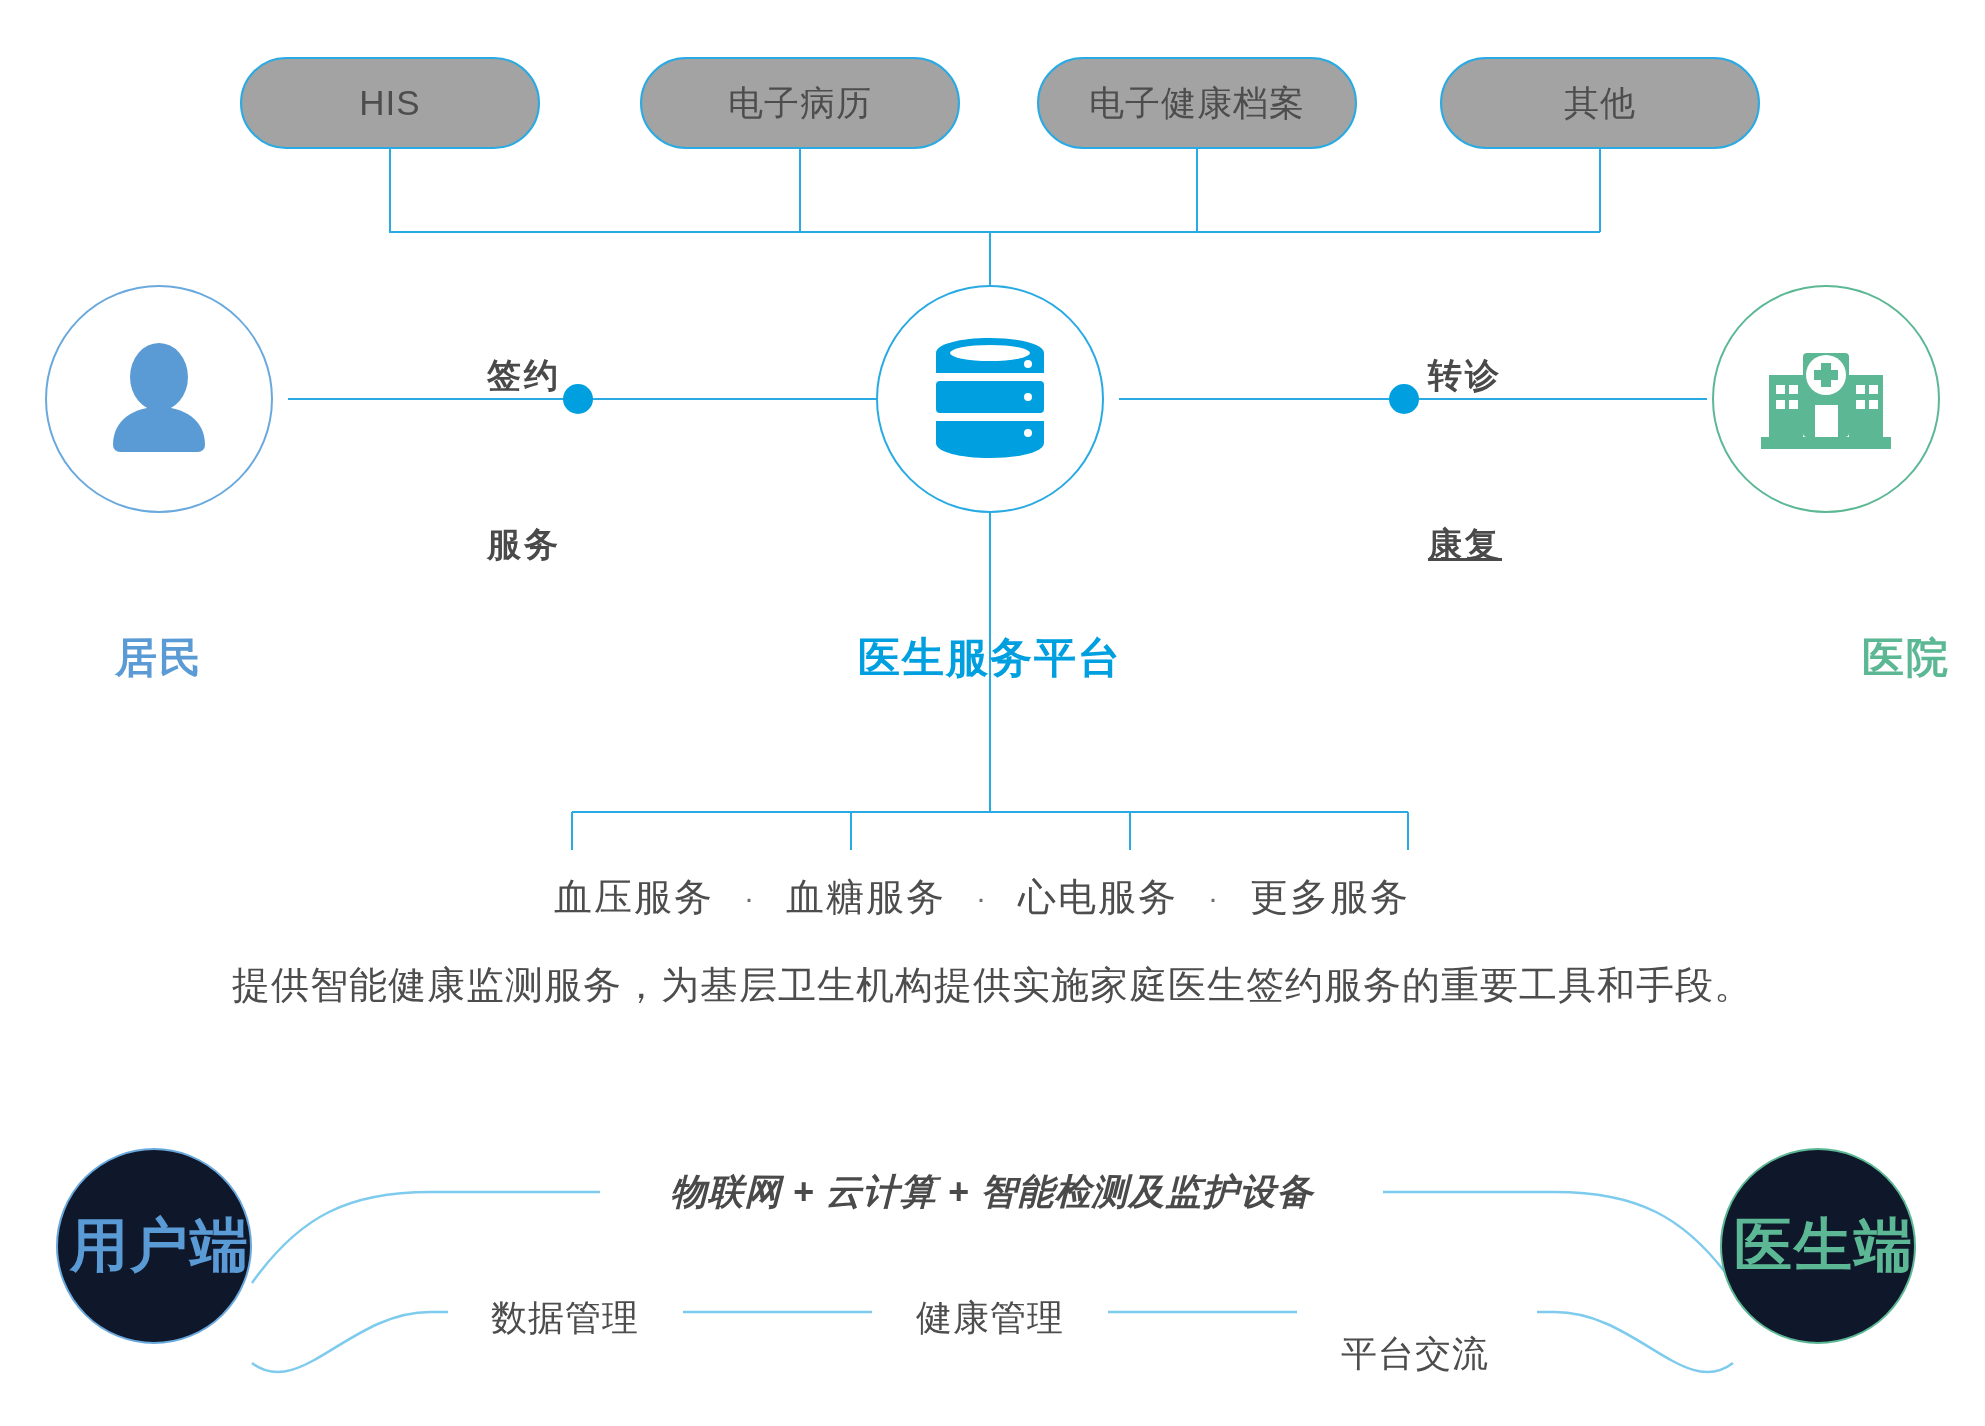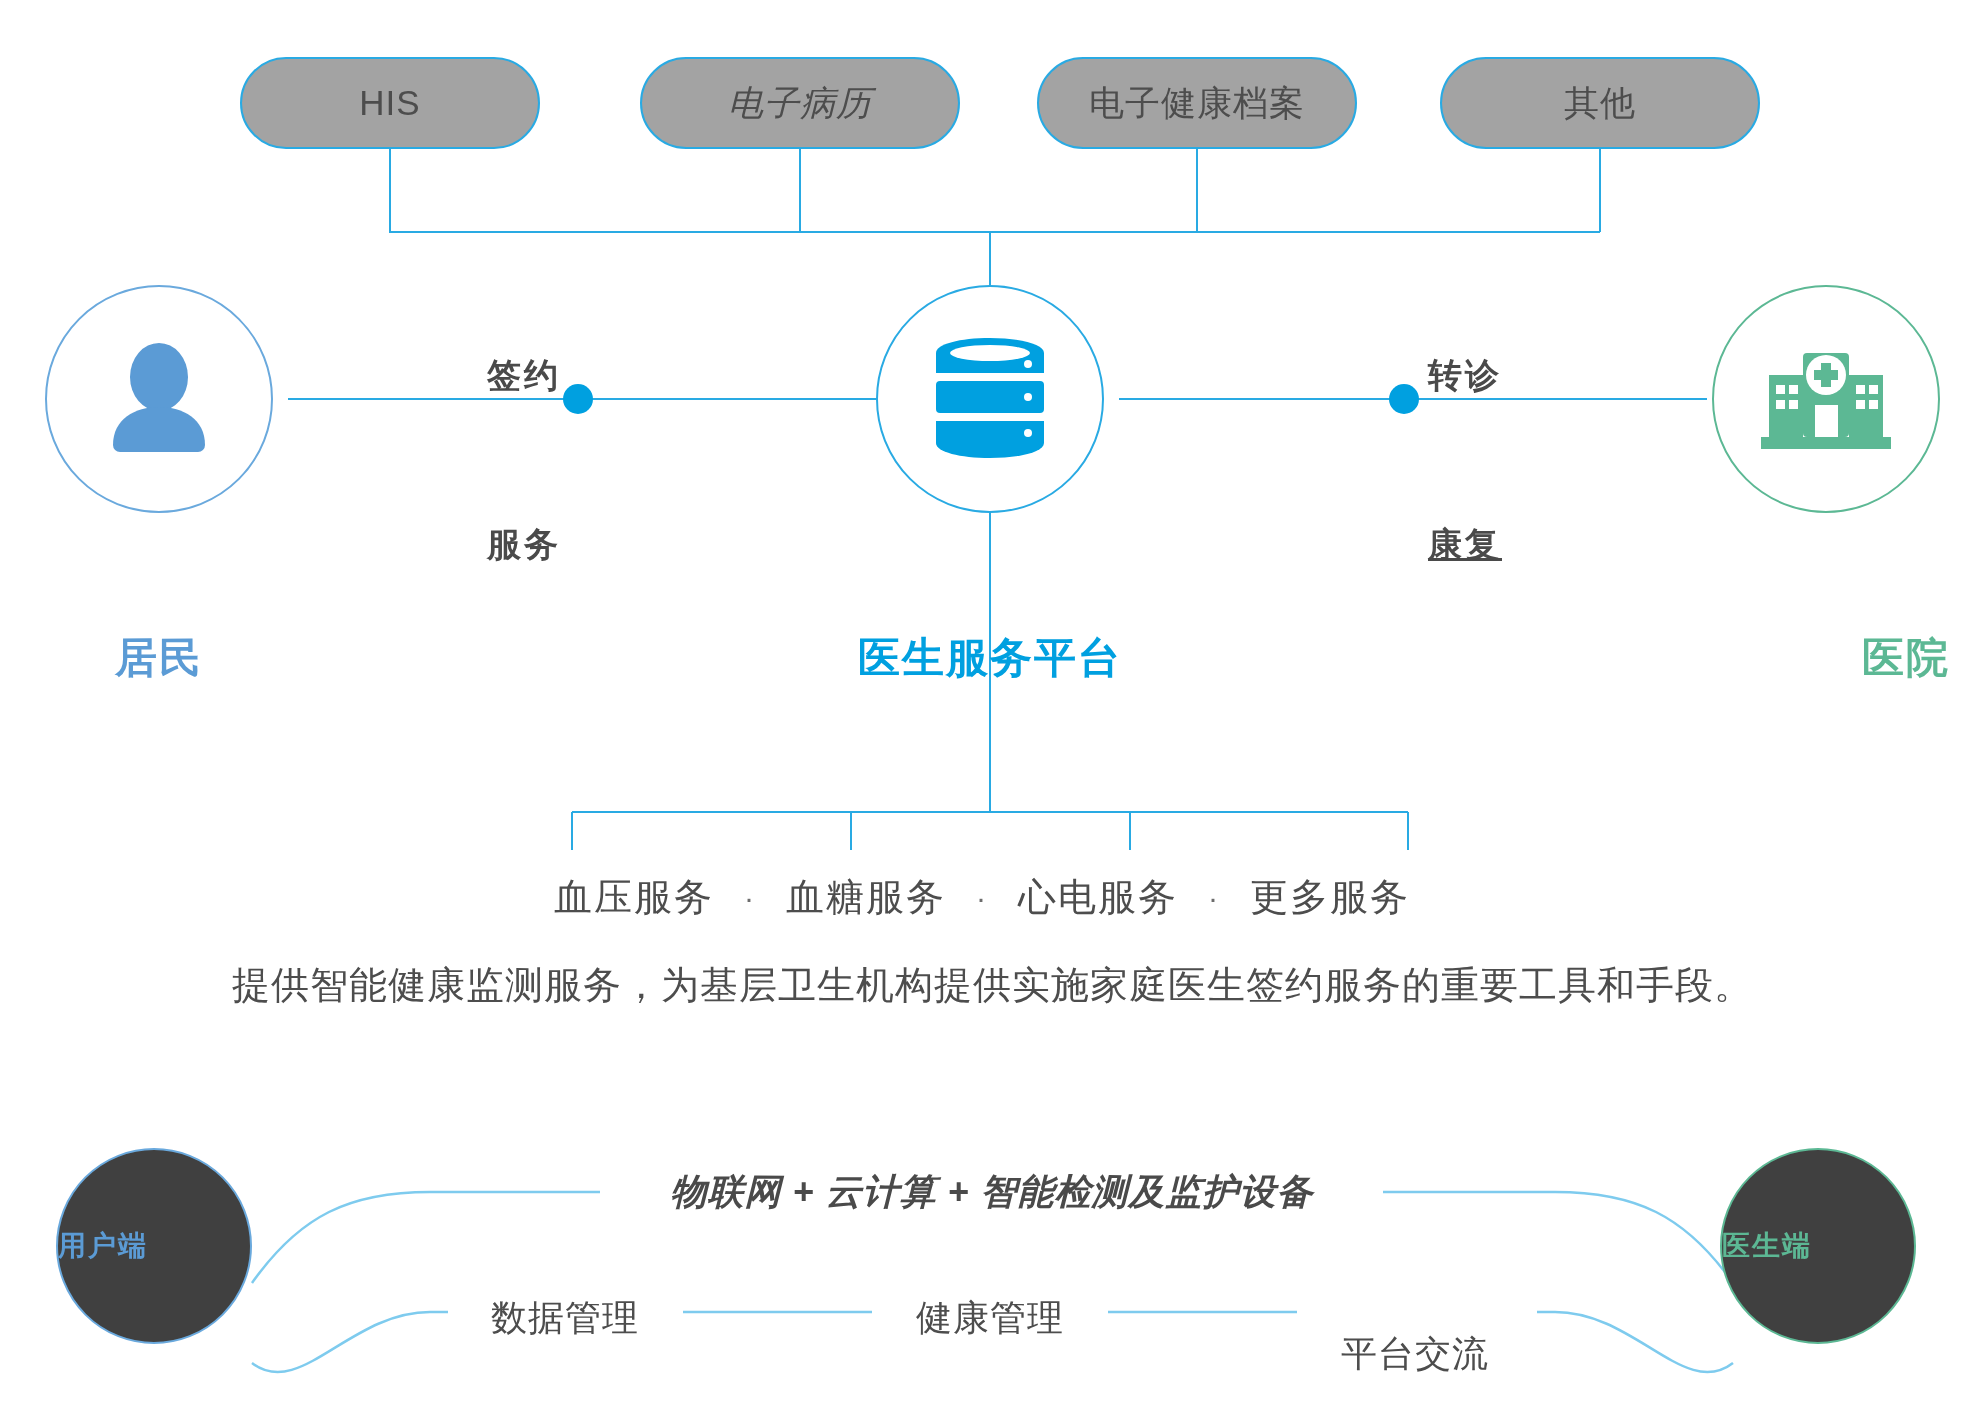--- a/index.html
+++ b/index.html
@@ -130,25 +130,25 @@
 
   
   .client-circle {
     position: absolute;
     box-sizing: border-box;
     width: 196px;
     height: 196px;
     border-radius: 50%;
     display: flex;
     align-items: center;
-    justify-content: flex-start;
-    font-size: 28px;
+    justify-content: flex-end;
+    font-size: 58px;
     font-weight: bold;
     letter-spacing: 2px;
-    background: #404040;
+    background: #0f172a;
     white-space: nowrap;
   }
   .client-user {
     left: 56px; top: 1148px;
     border: 2px solid #6aa9dd;
     color: #5b9bd5;
   }
   .client-doctor {
     left: 1720px; top: 1148px;
     border: 2px solid #5cb894;
@@ -225,21 +225,21 @@
       <path d="M 1537 1312 L 1555 1312 C 1635 1312, 1685 1400, 1733 1363"></path>
 
       <path d="M 683 1312 L 872 1312"></path>
       <path d="M 1108 1312 L 1297 1312"></path>
     </g>
   </svg>
 
   <div class="pill" style="left:240px; top:57px; width:300px;">
     <span>HIS</span>
   </div>
-  <div class="pill" style="left:640px; top:57px; width:320px;font-style:italic;">
+  <div class="pill" style="left:640px; top:57px; width:320px;">
     <span>电子病历</span>
   </div>
   <div class="pill" style="left:1037px; top:57px; width:320px;">
     <span>电子健康档案</span>
   </div>
   <div class="pill" style="left:1440px; top:57px; width:320px;">
     <span>其他</span>
   </div>
 
   <div class="node-circle circle-resident">

